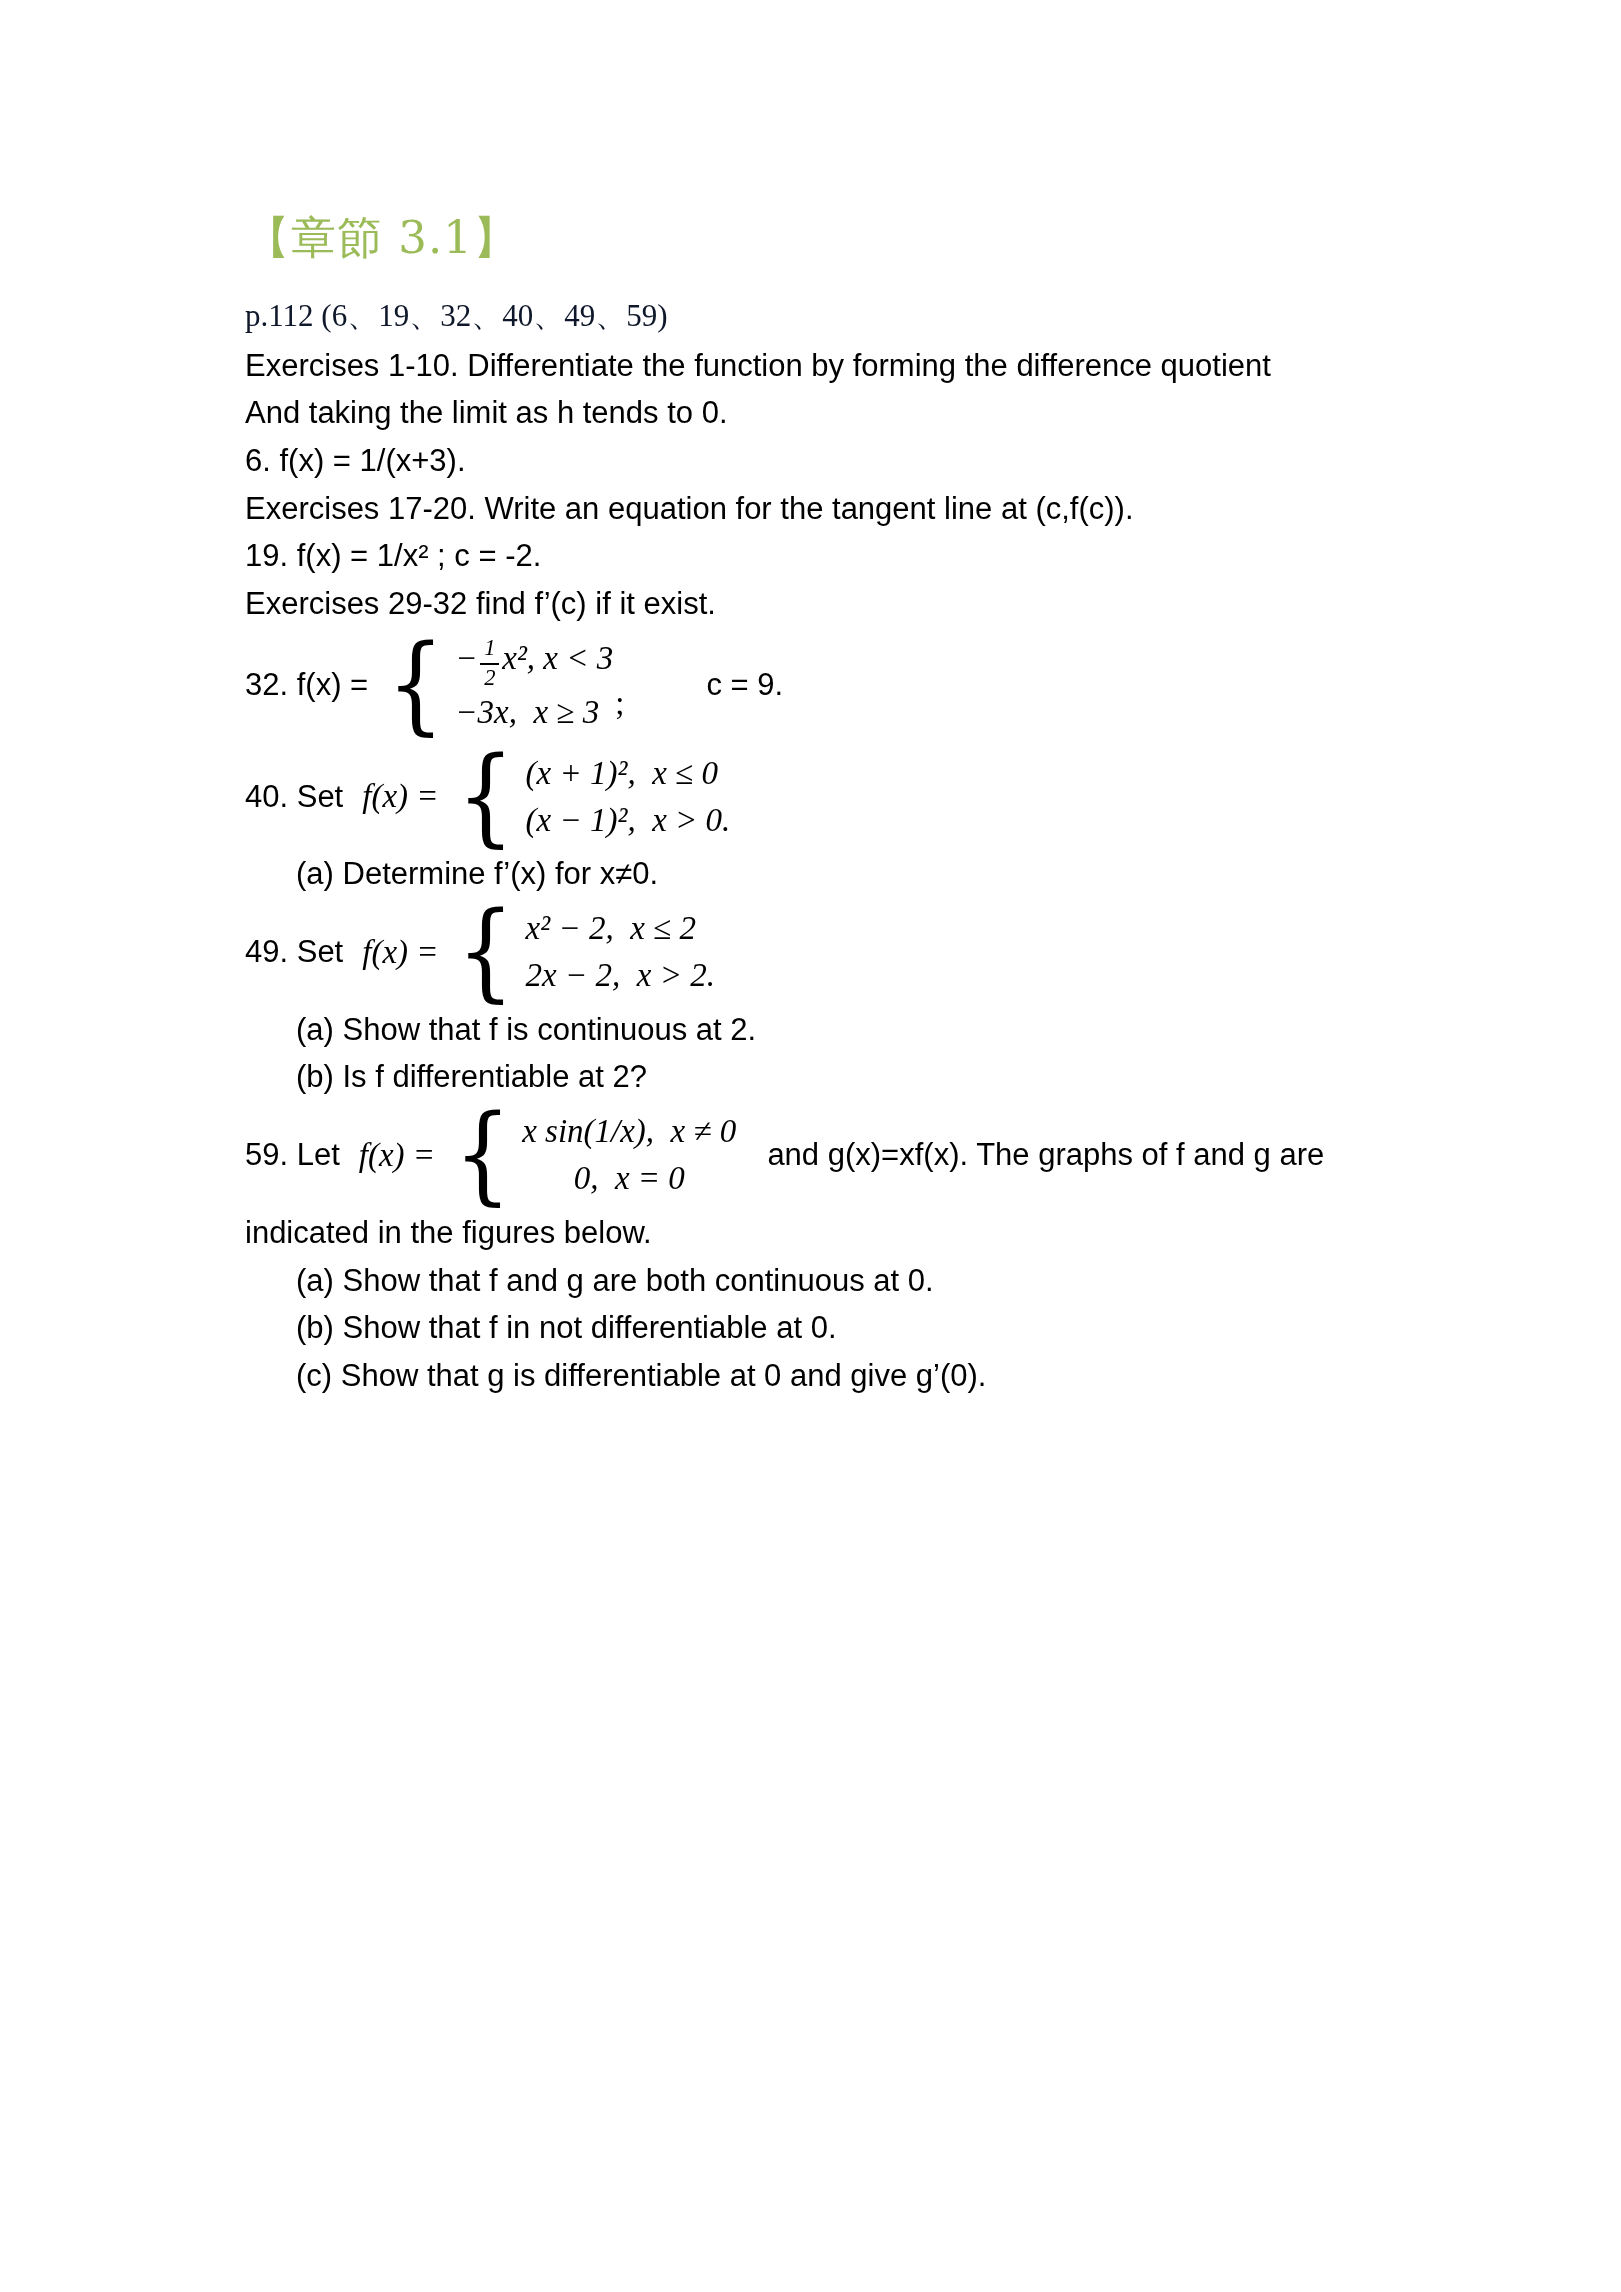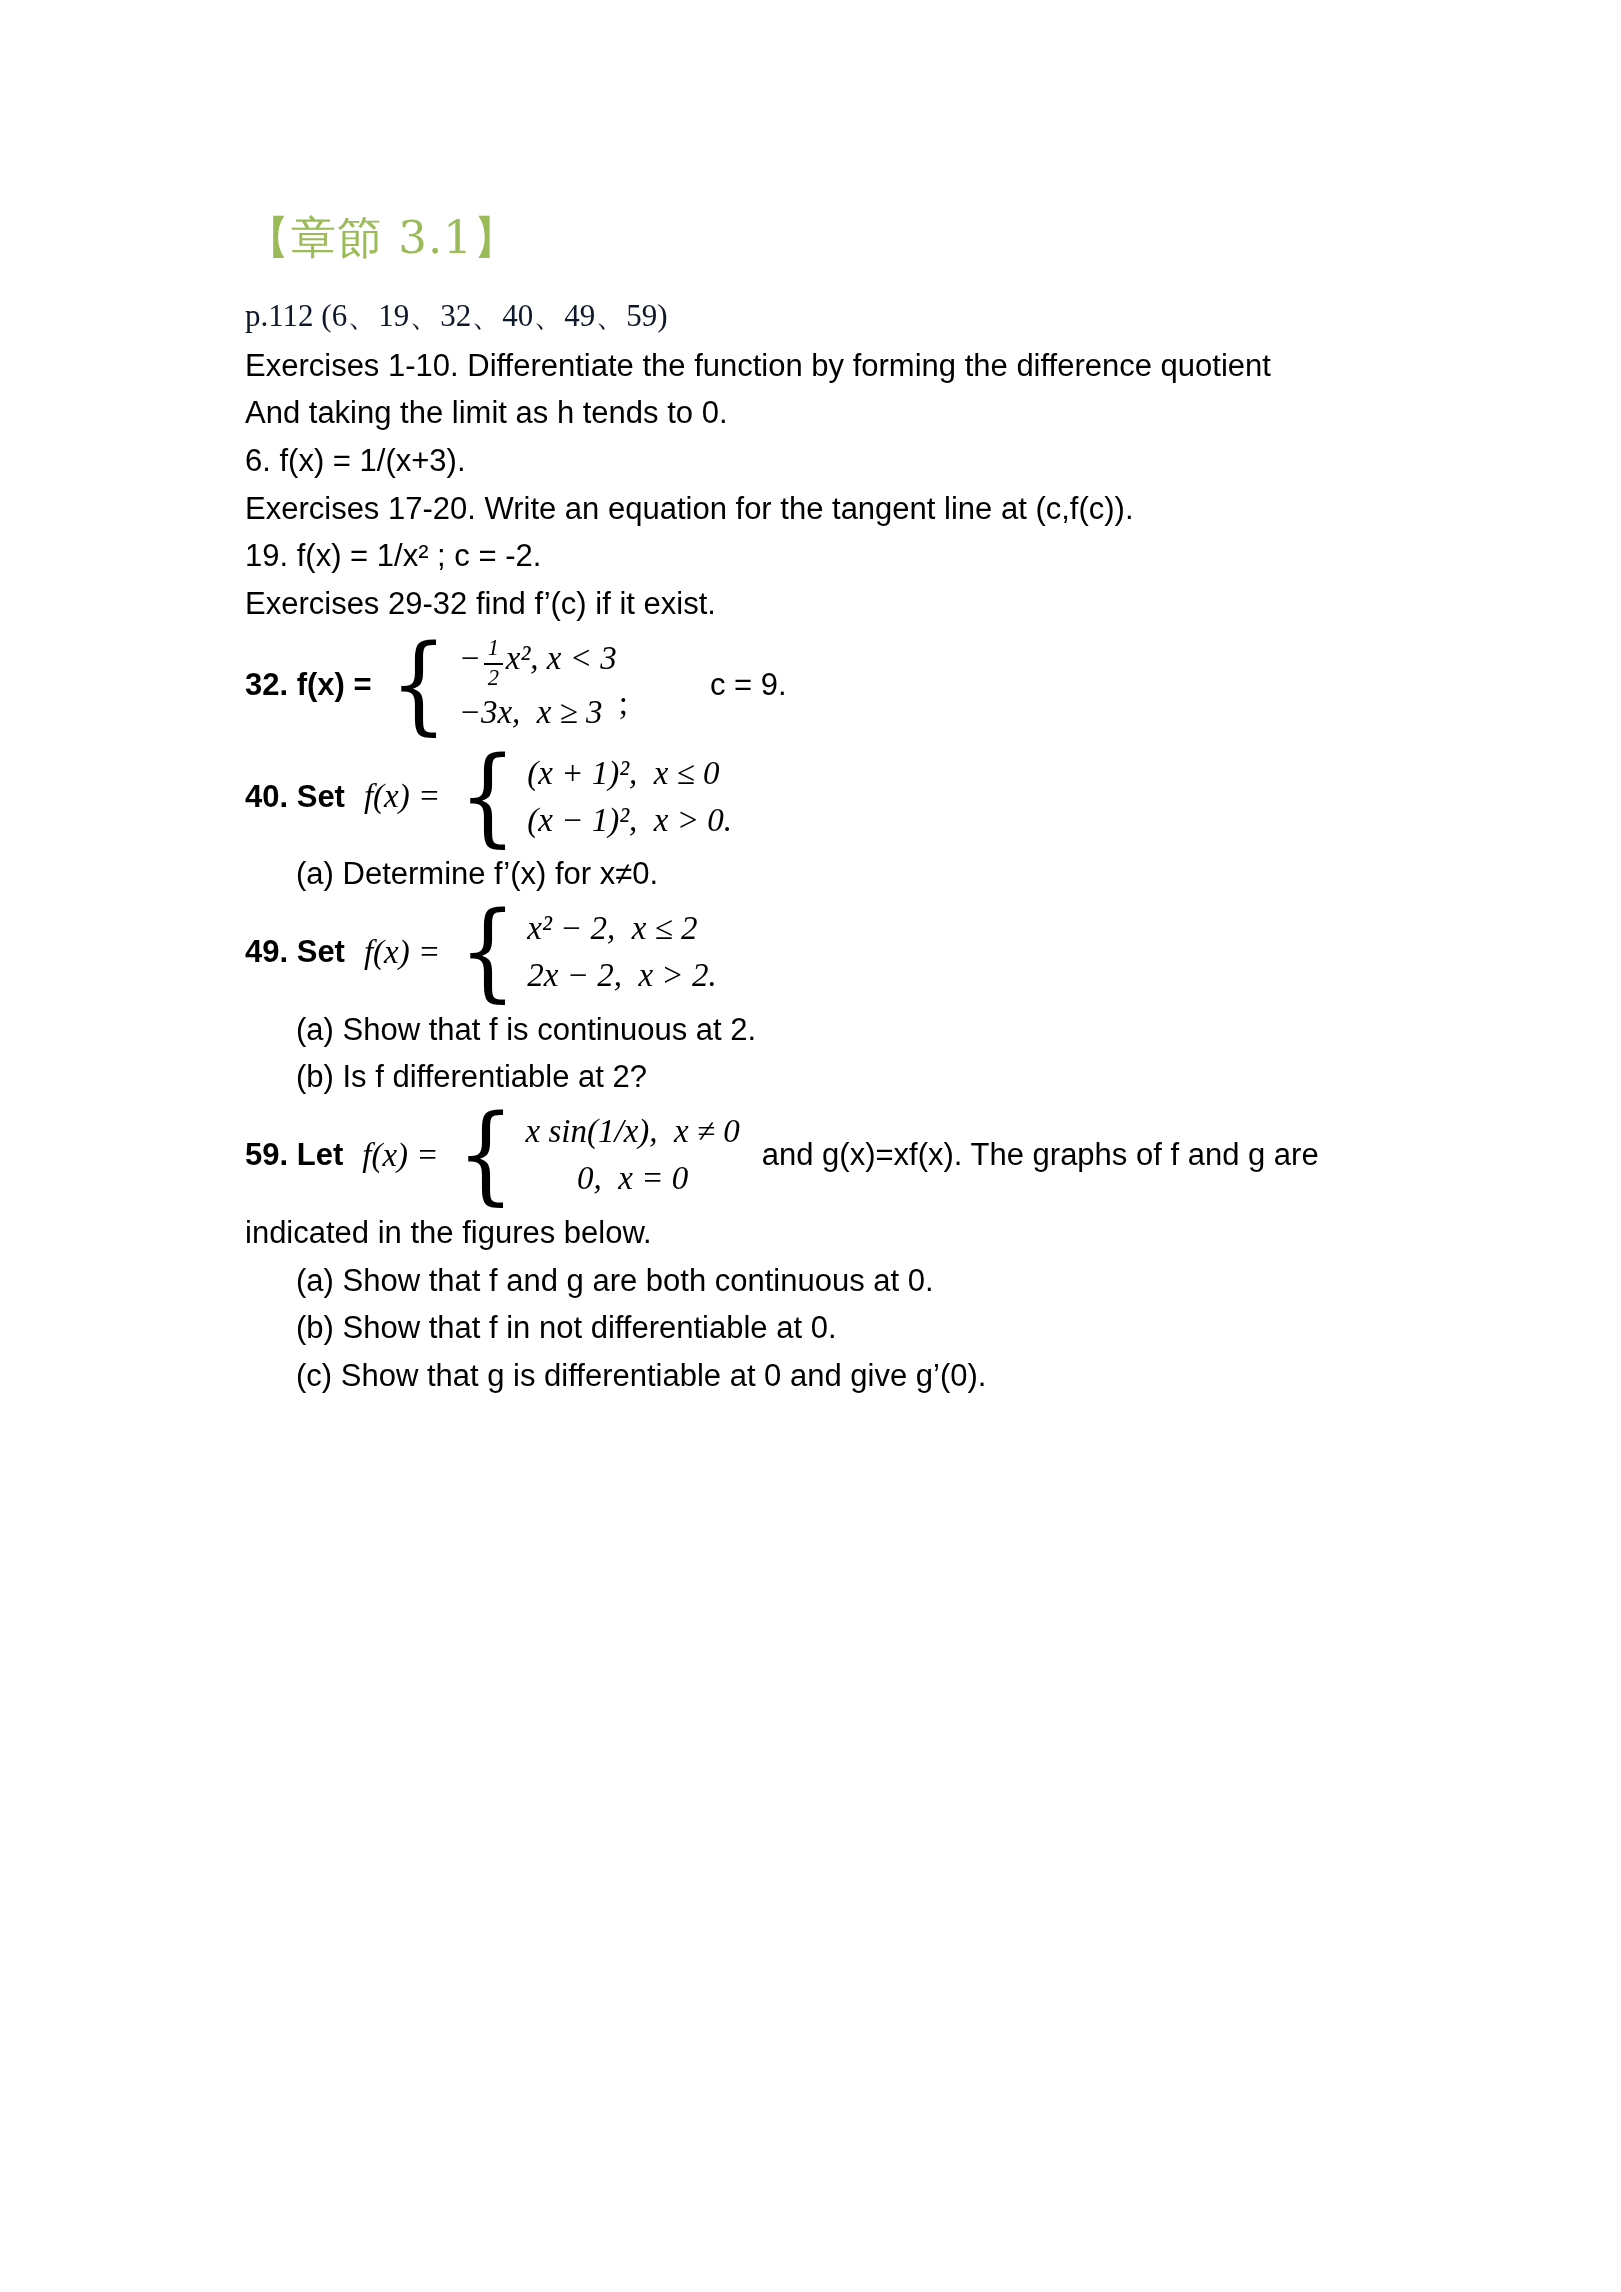--- a/index.html
+++ b/index.html
@@ -43,21 +43,21 @@
   }
   .frac { display:inline-block; font-family:"Liberation Serif", serif; font-style:italic; font-size:35px; }
   .frac .num { display:block; padding:0 9.8px 7.8px 9.8px; border-bottom:2.9px solid #000; }
   .frac .den { display:block; padding-top:5.9px; }
   .prob-block {
     display:flex;
     align-items:center;
     margin:7.8px 0 13.7px 0;
     font-size:31px;
   }
-  .prob-label { white-space:pre;font-weight:bold; }
+  .prob-label { white-space:pre; }
   .mathit {
     font-family:"Liberation Serif", serif;
     font-style:italic;
     font-size:33px;
     margin-left:19px;
     white-space:pre;
   }
   .brace {
     font-family:"DejaVu Serif", serif;
     font-size:106px;
@@ -72,21 +72,21 @@
     font-size:33px;
     line-height:47px;
     white-space:pre;
   }
   .case.centered { text-align:center; }
   .sfrac { display:inline-block; vertical-align:-15.7px; text-align:center; line-height:1; margin:0 2.9px; font-style:italic; }
   .sfrac .n { display:block; font-size:22.5px; padding:0 3.9px 2.9px 3.9px; border-bottom:2px solid #000; }
   .sfrac .d { display:block; font-size:22.5px; padding-top:2px; }
   .semi { align-self:flex-end; margin:0 0 13.7px 2px; font-family:"Liberation Serif", serif; font-size:33px; }
   .cval { margin-left:82px; white-space:pre; }
-  .after-cases { margin-left:22px; font-size:31px; white-space:pre; }
+  .after-cases { margin-left:31px; font-size:31px; white-space:pre; }
 </style>
 </head>
 <body>
 
 <div class="page">
 
   <h1 class="title">【章節 3.1】</h1>
 
   <div class="subtitle">p.112 (6、19、32、40、49、59)</div>
 

